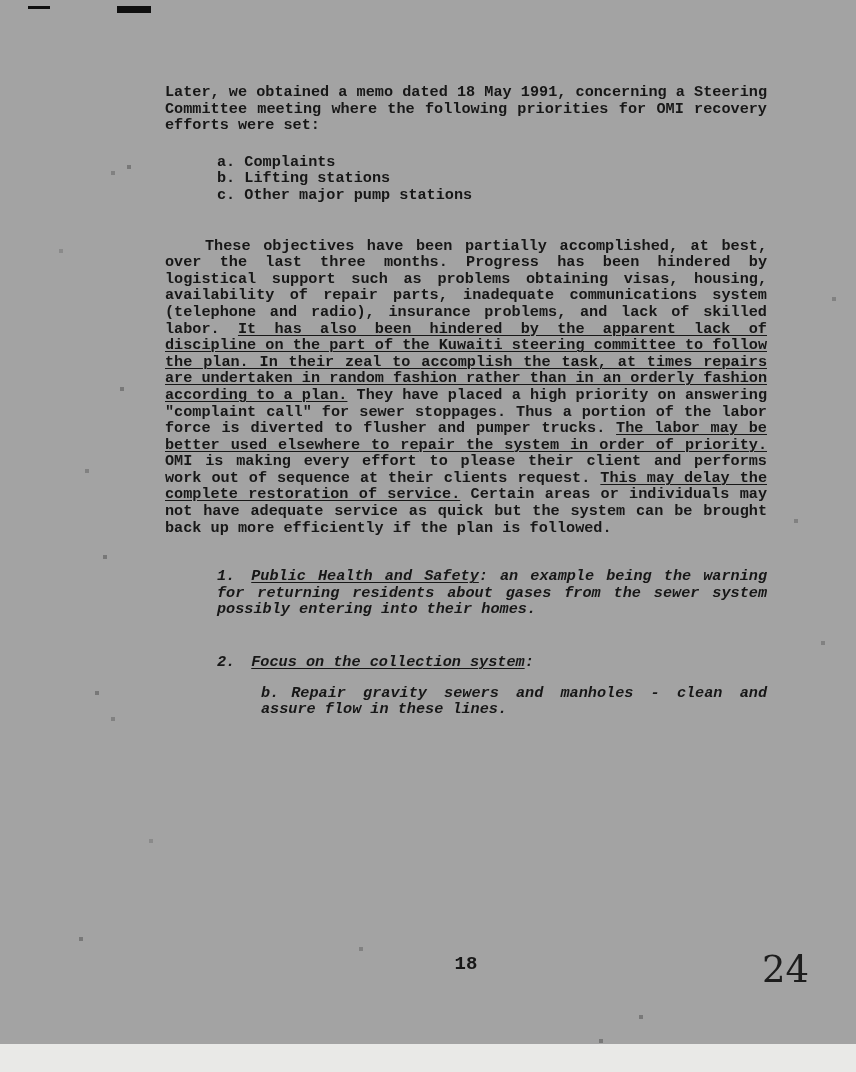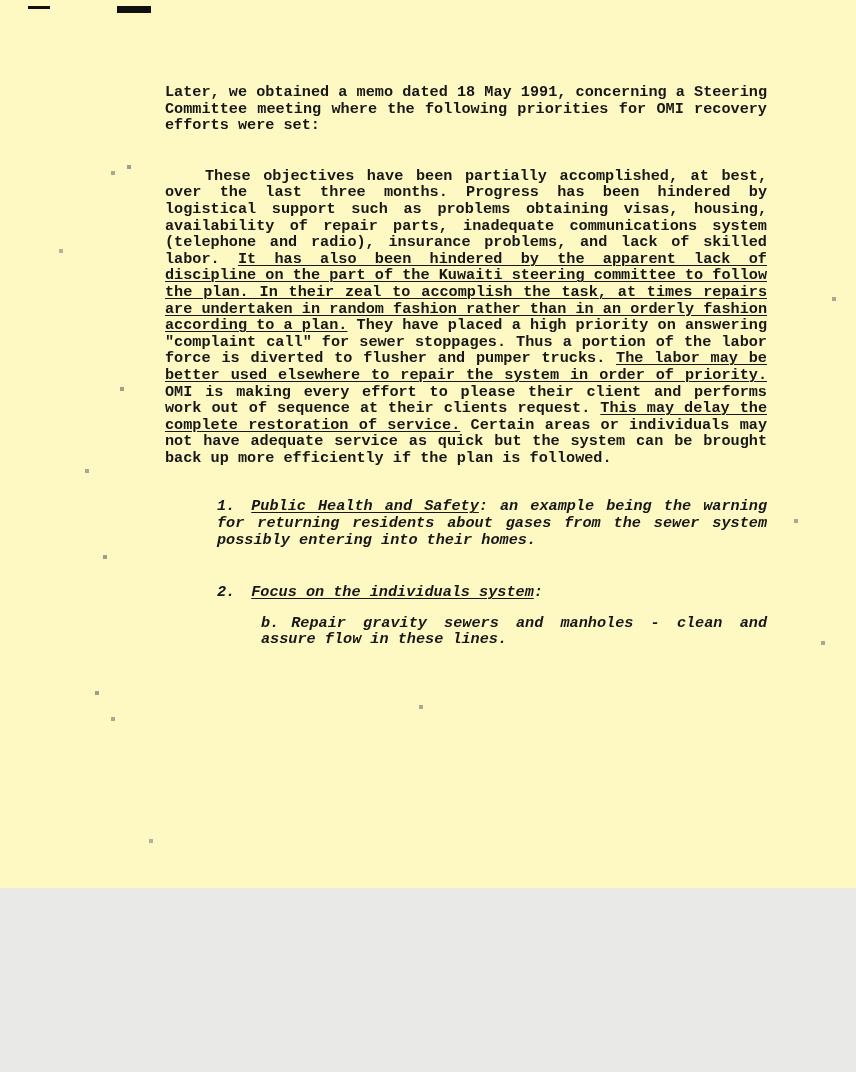--- a/index.html
+++ b/index.html
@@ -1,21 +1,21 @@
 <!DOCTYPE html>
 <html><head>
 <meta charset="utf-8">
 <style>
   * { margin: 0; padding: 0; box-sizing: border-box; }
   html, body { background: #e9e9e7; }
   .page {
     position: relative;
     width: 856px;
-    height: 888px;
-    background: #fef9c3;
+    height: 1044px;
+    background: #a3a3a3;
     font-family: "Liberation Mono", "DejaVu Sans Mono", monospace;
     font-weight: bold;
     color: #171717;
     overflow: hidden;
   }
   .content {
     position: absolute;
     left: 165px;
     top: 84px;
     width: 602px;
@@ -110,27 +110,32 @@
 <div class="page">
 
   <div class="artifact mark-1"></div>
   <div class="artifact mark-2"></div>
   <div class="specks"></div>
 
   <div class="content">
 
     <p class="para intro">Later, we obtained a memo dated 18 May 1991, concerning a Steering Committee meeting where the following priorities for OMI recovery efforts were set:</p>
 
+    <ul class="plist">
+      <li>a. Complaints</li>
+      <li>b. Lifting stations</li>
+      <li>c. Other major pump stations</li>
+    </ul>
 
     <p class="para indent progress"><span>These objectives have been partially accomplished, at best, over the last three months.  Progress has been hindered by logistical support such as problems obtaining visas, housing, availability of repair parts, inadequate communications system (telephone and radio), insurance problems, and lack of skilled labor.  </span><span class="u">It has also been hindered by the apparent lack of discipline on the part of the Kuwaiti steering committee to follow the plan.  In their zeal to accomplish the task, at times repairs are undertaken in random fashion rather than in an orderly fashion according to a plan.</span><span>  They have placed a high priority on answering "complaint call" for sewer stoppages.  Thus a portion of the labor force is diverted to flusher and pumper trucks.  </span><span class="u">The labor may be better used elsewhere to repair the system in order of priority.</span><span>  OMI is making every effort to please their client and performs work out of sequence at their clients request.  </span><span class="u">This may delay the complete restoration of service.</span><span>  Certain areas or individuals may not have adequate service as quick but the system can be brought back up more efficiently if the plan is followed.</span></p>
 
 
     <div class="item item-1"><span class="num">1.</span><span class="iu">Public Health and Safety</span><span>:  an example being the warning for returning residents about gases from the sewer system possibly entering into their homes.</span></div>
 
-    <div class="item item-2"><span class="num">2.</span><span class="iu">Focus on the individuals system</span><span>:</span></div>
+    <div class="item item-2"><span class="num">2.</span><span class="iu">Focus on the collection system</span><span>:</span></div>
 
 
     <div class="sub sub-b"><span class="num">b.</span><span>Repair gravity sewers and manholes - clean and assure flow in these lines.</span></div>
 
 
   </div>
 
   <div class="footer-pageno">18</div>
   <div class="stamp">24</div>
 

